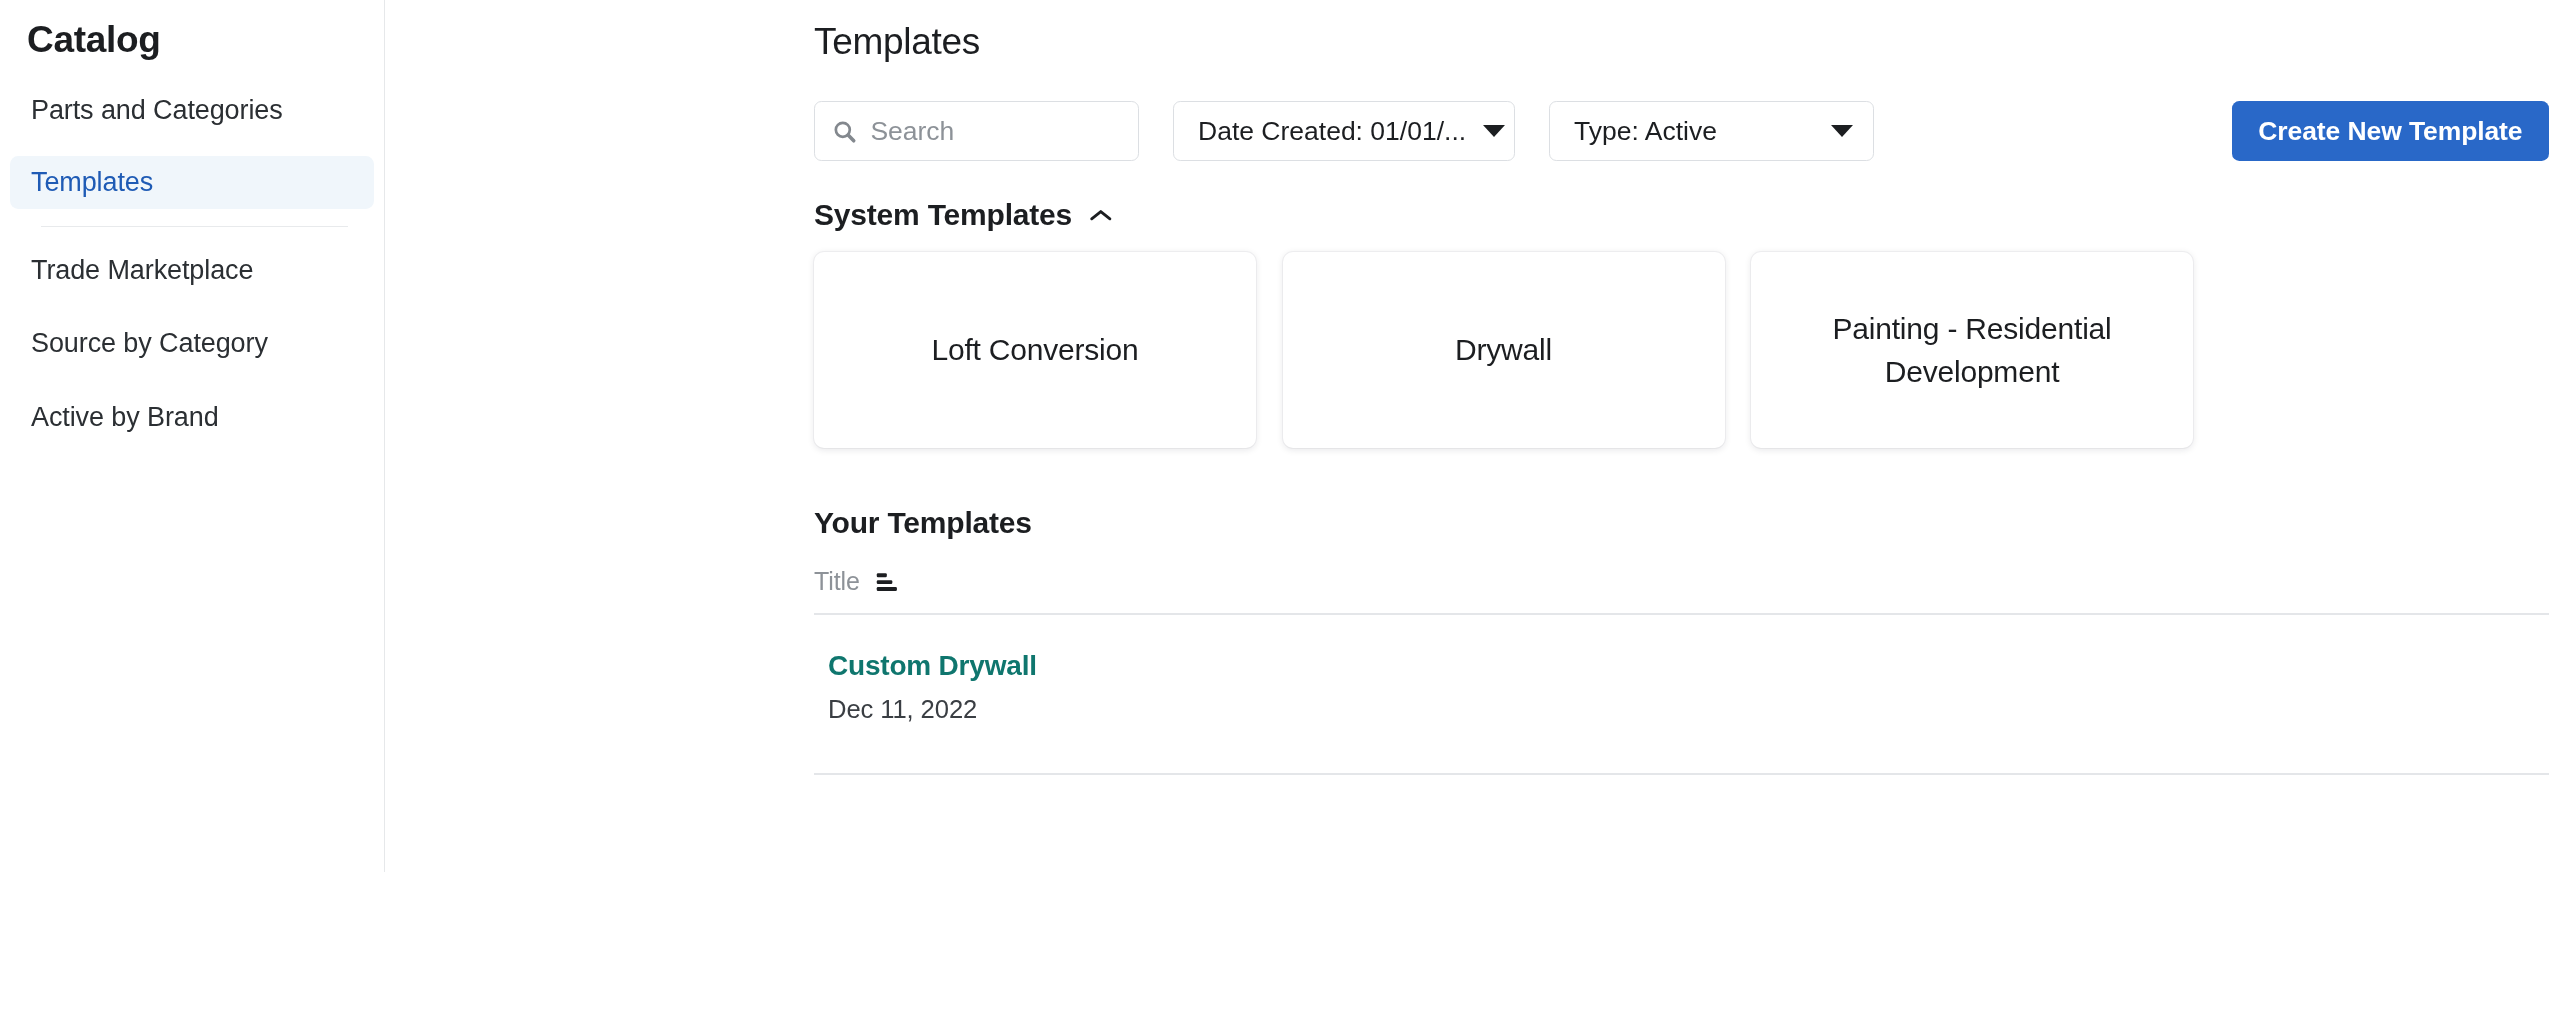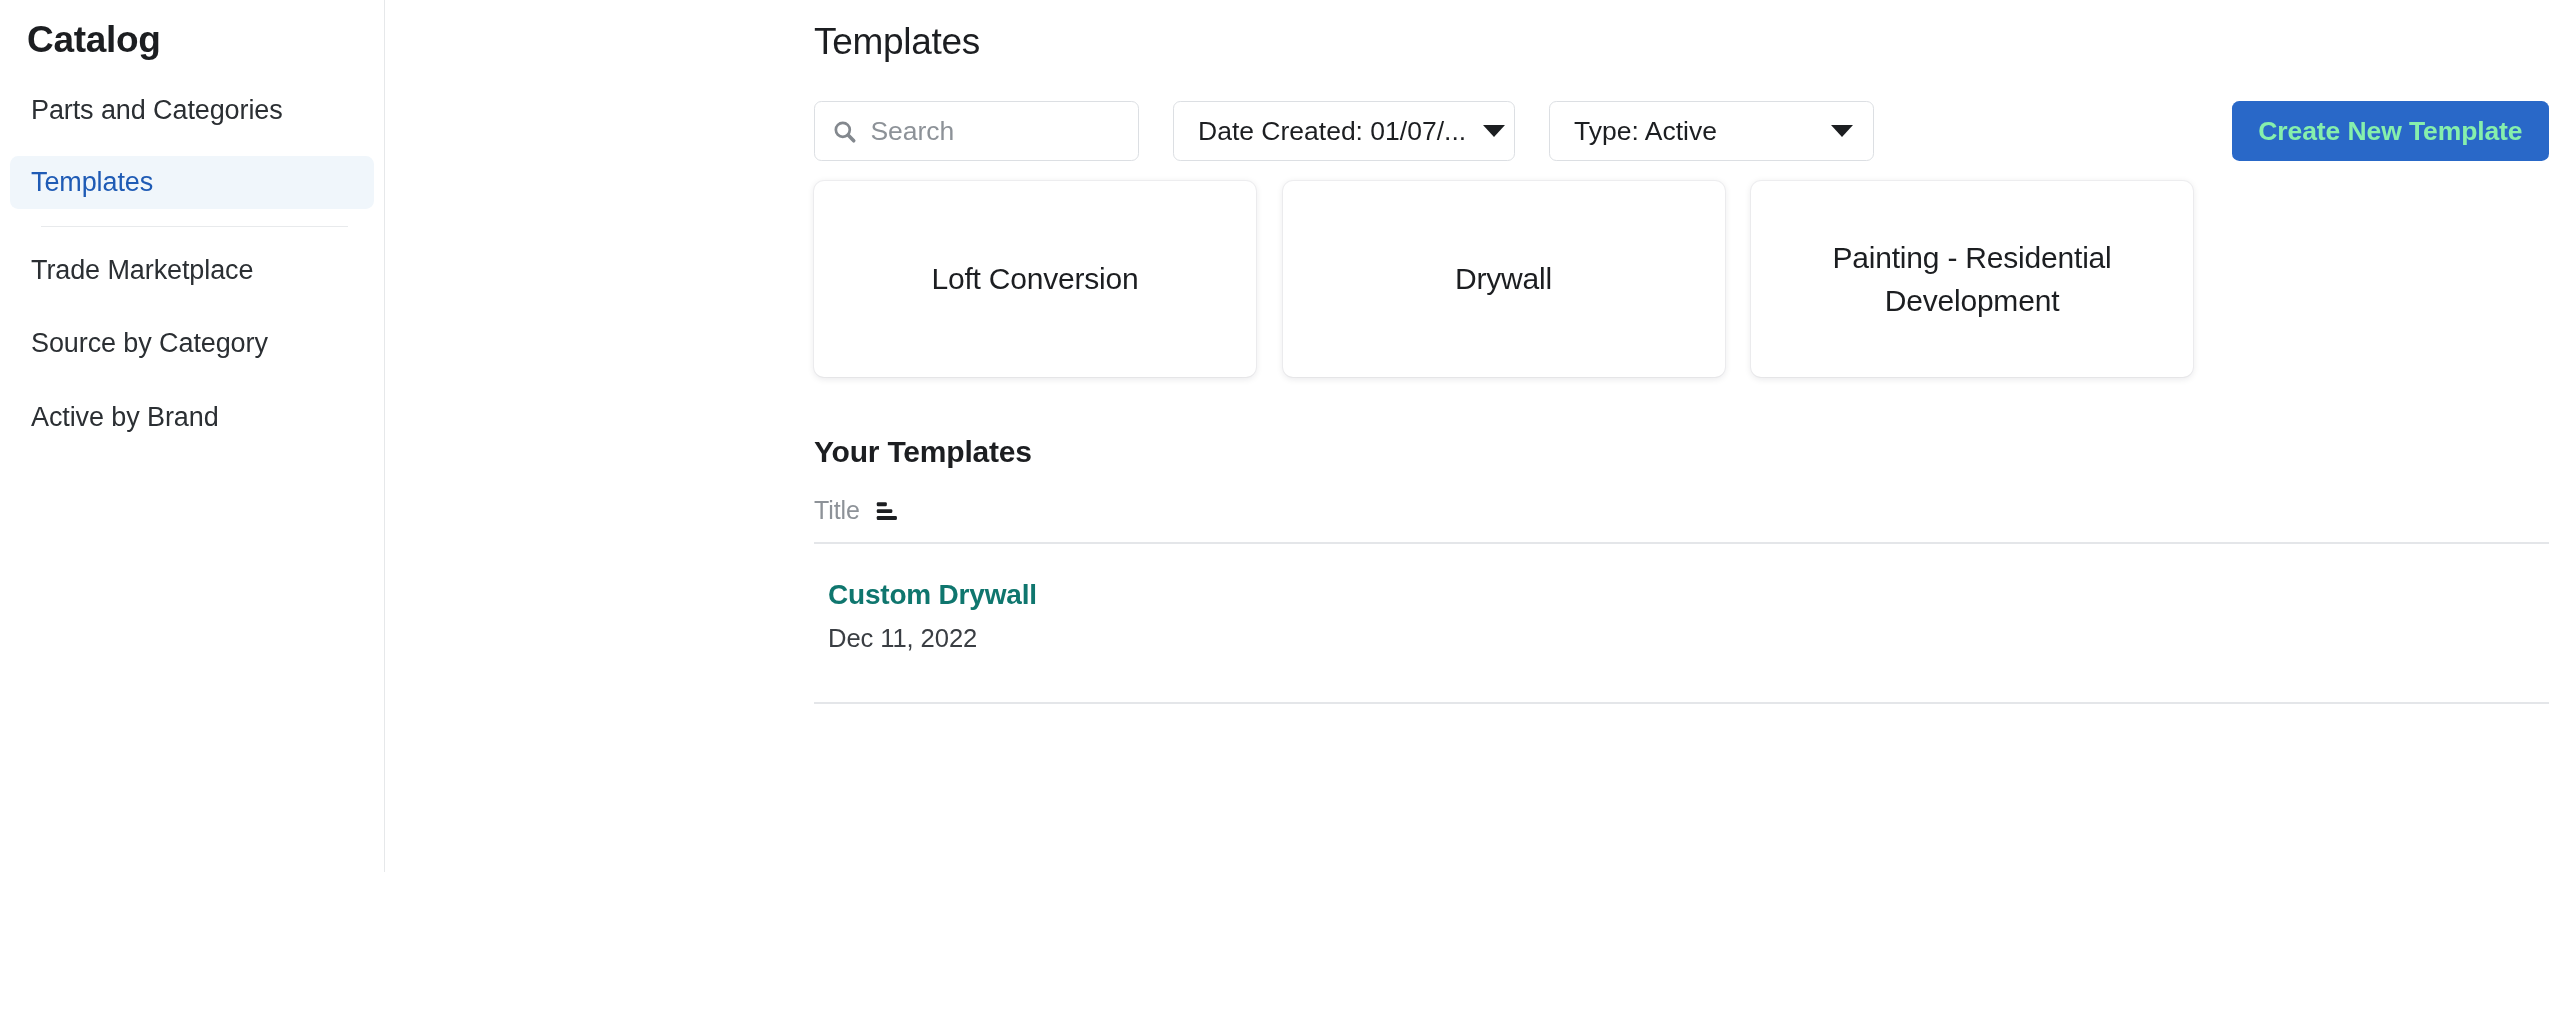--- a/index.html
+++ b/index.html
@@ -136,21 +136,21 @@
     margin-left: 16.4px;
     flex: 0 0 auto;
   }
 
   .create-btn {
     position: absolute;
     right: 27px;
     top: 0;
     height: 60px;
     background: #2968c8;
-    color: #86efac;
+    color: #ffffff;
     border: 0;
     border-radius: 7.3px;
     font-size: 26.5px;
     font-weight: 700;
     font-family: "Liberation Sans", sans-serif;
     padding: 0 26.5px;
     cursor: pointer;
     letter-spacing: -0.1px;
     white-space: nowrap;
   }
@@ -294,32 +294,40 @@
         <span class="search-icon">
           <svg viewBox="0 0 24 24" width="27" height="27" fill="none" stroke="#83888e" stroke-width="2.4" stroke-linecap="round">
             <circle cx="10.5" cy="10.5" r="6.2"></circle>
             <line x1="15.2" y1="15.2" x2="20.2" y2="20.2" stroke-width="3.2"></line>
           </svg>
         </span>
         <input class="search-input" type="text" value="" placeholder="Search" style="">
       </div>
 
       <div class="filter-btn date">
-        <span>Date Created: 01/07/...</span>
+        <span>Date Created: 01/01/...</span>
         <span class="caret"></span>
       </div>
 
       <div class="filter-btn type">
         <span>Type: Active</span>
         <span class="caret"></span>
       </div>
 
       <button class="create-btn">Create New Template</button>
     </div>
 
+    <div class="section-head">
+      <span class="section-head-title">System Templates</span>
+      <span class="chevron-up">
+        <svg viewBox="0 0 28 18" width="25.6" height="16.4" fill="none" stroke="#1c1e21" stroke-width="3.1" stroke-linecap="round" stroke-linejoin="round">
+          <polyline points="4,13 14,5 24,13"></polyline>
+        </svg>
+      </span>
+    </div>
 
     <div class="card-grid">
       <div class="tcard">
         <span class="tcard-label">Loft Conversion</span>
       </div>
       <div class="tcard">
         <span class="tcard-label">Drywall</span>
       </div>
       <div class="tcard">
         <span class="tcard-label">Painting - Residential Development</span>

